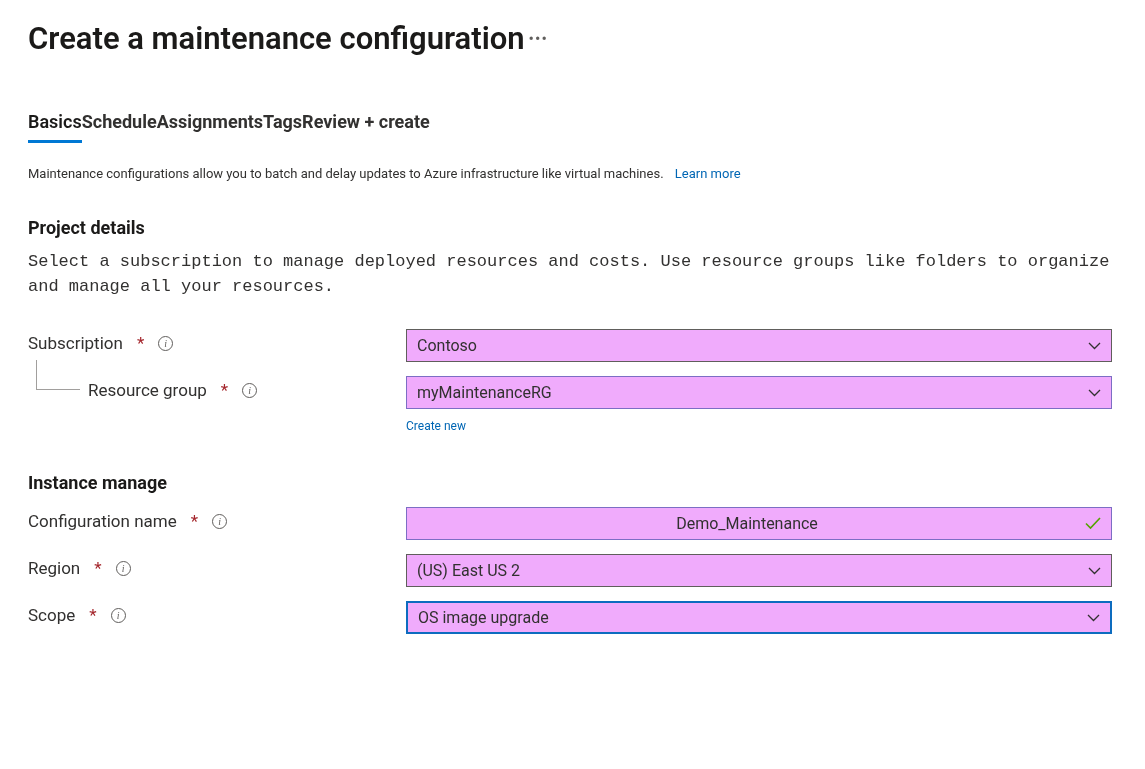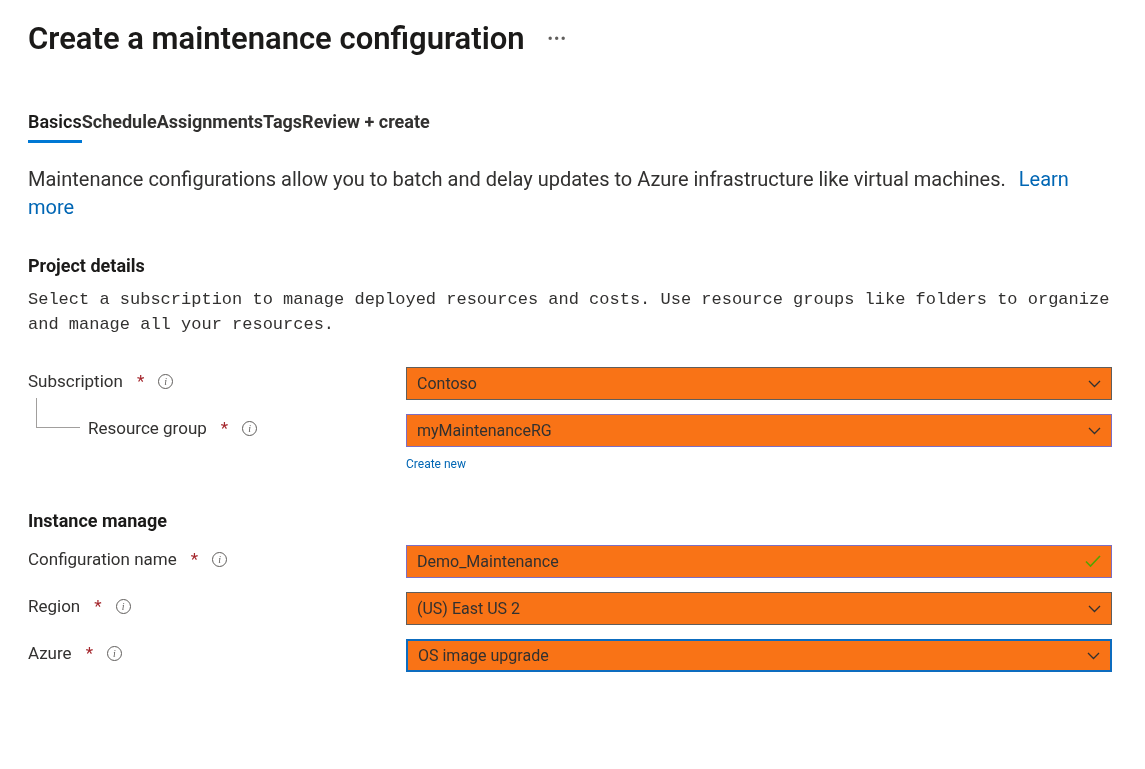--- a/index.html
+++ b/index.html
@@ -6,21 +6,21 @@
     body {
       font-family: "Segoe UI", -apple-system, BlinkMacSystemFont, Roboto, sans-serif;
       background: #ffffff;
       color: #323130;
       padding: 20px 28px;
       width: 1145px;
     }
     .header {
       display: flex;
       align-items: center;
-      gap: 23px;
+      gap: 4px;
       margin-bottom: 54px;
     }
     .page-title {
       font-size: 31px;
       font-weight: 600;
       color: #1b1a19;
     }
     .more-icon {
       color: #605e5c;
       font-size: 16px;
@@ -39,21 +39,21 @@
       cursor: pointer;
       border-bottom: 3px solid transparent;
       font-weight: bold;
     }
     .tab.active {
       font-weight: 600;
       border-bottom-color: #0078d4;
       color: #1b1a19;
     }
     .description {
-      font-size: 20px;
+      font-size: 13px;
       color: #323130;
       margin-bottom: 34px;
       line-height: 1.4;
     }
     .description a {
       color: #0066b4;
       text-decoration: none;
       margin-left: 8px;
     }
     .section-title {
@@ -115,21 +115,21 @@
       cursor: help;
     }
     .input-col {
       flex: 1;
       max-width: 706px;
     }
     .dropdown, .textinput {
       width: 100%;
       height: 33px;
       border: 1px solid #605e5c;
-      background: #f97316;
+      background: #f0abfc;
       padding: 0 34px 0 10px;
       font-size: 16px;
       font-family: inherit;
       color: #323130;
       position: relative;
       display: flex;
       align-items: center;
       cursor: pointer;
     }
     .dropdown.purple-border, .textinput.purple-border {
@@ -161,20 +161,21 @@
       text-decoration: none;
     }
     .section-gap { margin-top: 38px; }
     .textinput-inner {
       border: none;
       outline: none;
       width: 100%;
       font: inherit;
       color: inherit;
       background: transparent;
+      text-align: center;
     }
   </style>
 </head>
 <body>
 
 <div class="header">
   <h1 class="page-title">Create a maintenance configuration</h1>
   <span class="more-icon">•••</span>
 </div>
 
@@ -267,21 +268,21 @@
         <svg width="13" height="8" viewBox="0 0 13 8">
             <path d="M1 1 L6.5 6.5 L12 1" stroke="#323130" stroke-width="1.3" fill="none"></path>
           </svg>
       </span>
     </div>
   </div>
 </div>
 
 <div class="form-row">
   <div class="label-col">
-    <span>Azure</span>
+    <span>Scope</span>
     <span class="required">*</span>
     <span class="info-icon">i</span>
   </div>
   <div class="input-col">
     <div class="dropdown blue-border">
       <span>OS image upgrade</span>
       <span class="chevron-down">
         <svg width="13" height="8" viewBox="0 0 13 8">
             <path d="M1 1 L6.5 6.5 L12 1" stroke="#323130" stroke-width="1.3" fill="none"></path>
           </svg>

